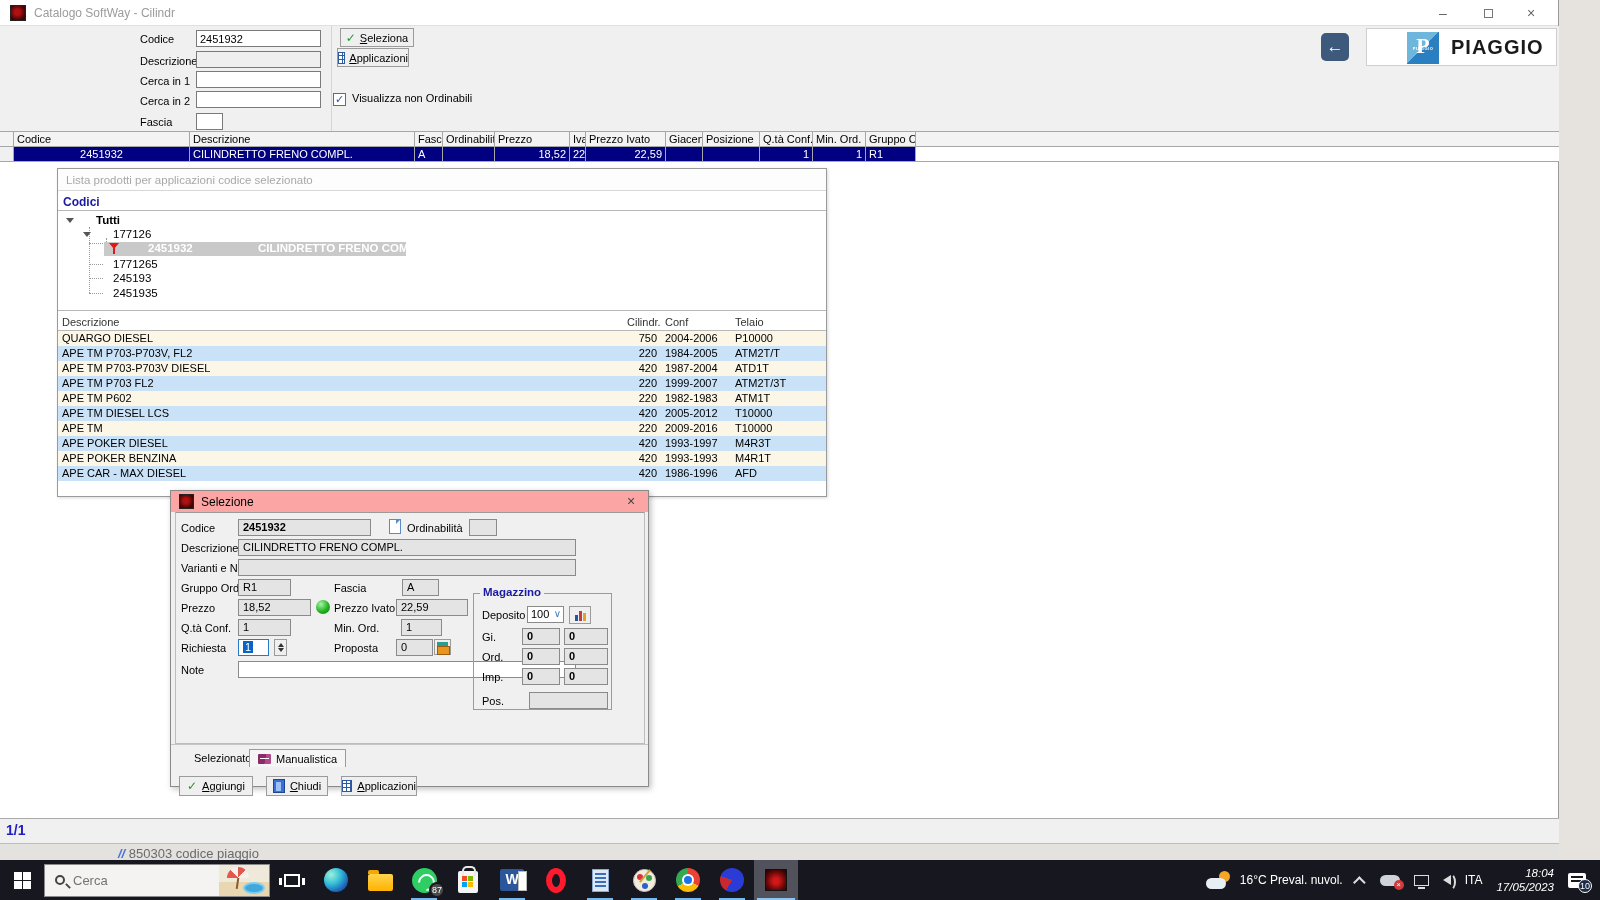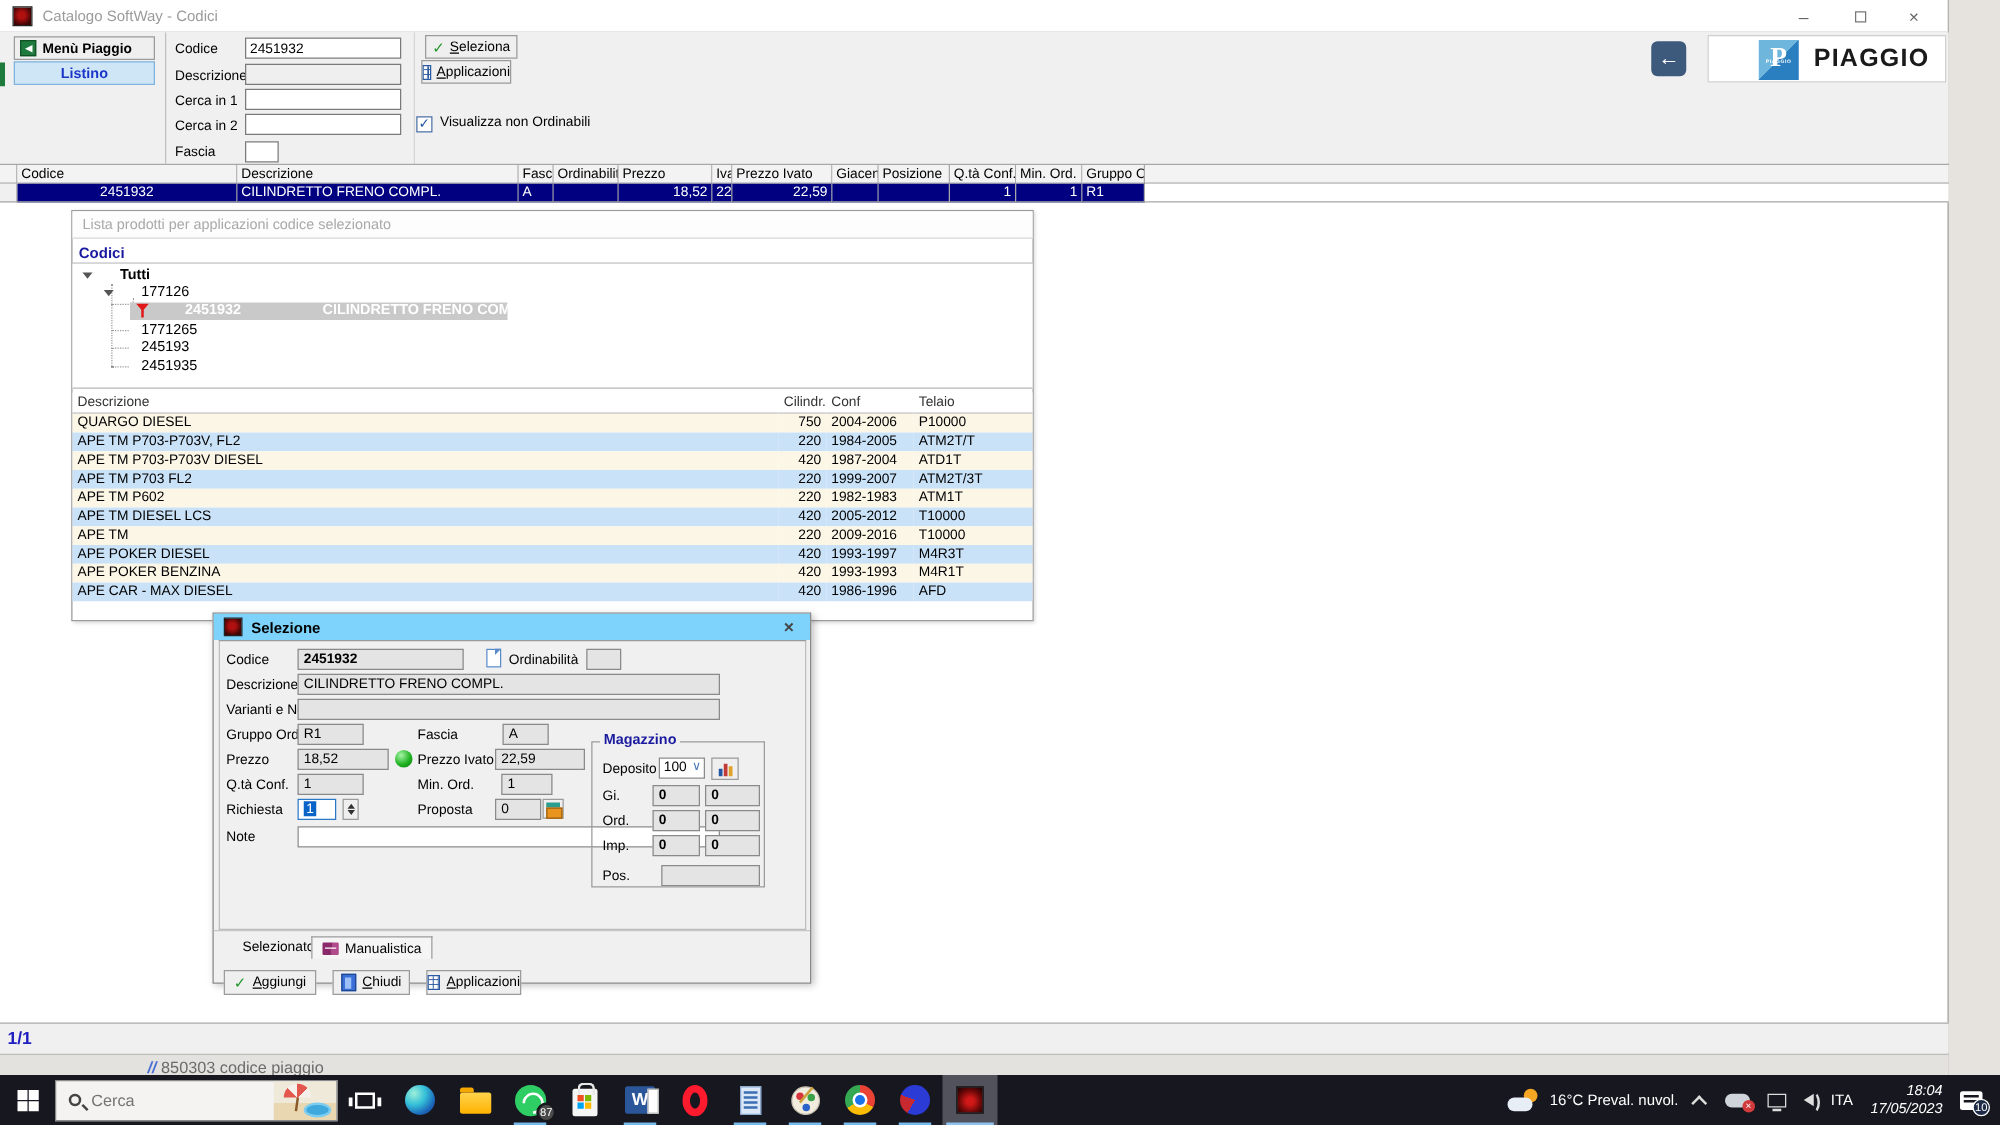--- a/index.html
+++ b/index.html
@@ -70,21 +70,21 @@
   .doth { position:absolute; height:1px; border-top:1px dotted #9a9a9a; }
 
   #appsgrid { position:absolute; left:0; top:145px; width:768px; display:grid; grid-template-columns:565px 38px 70px auto; font-size:11px; }
   #appsgrid > div { height:15px; line-height:14px; padding:0 4px; overflow:hidden; white-space:nowrap; }
   #appsgrid .ah { background:#fff; border-bottom:1px solid #b8b8b8; color:#333; height:17px; line-height:16px; }
   .rowa { background:#fcf6e7; }
   .rowb { background:#c9e2f8; }
 
   
   #dialog { left:170px; top:490px; width:479px; height:297px; background:#f0f0f0; border:1px solid #8a8a8a; box-shadow:2px 2px 6px rgba(0,0,0,.25); font-size:11px; }
-  #dlg-title { position:absolute; left:0; top:0; width:100%; height:21px; background:#7dd3fc;font-weight:bold; }
+  #dlg-title { position:absolute; left:0; top:0; width:100%; height:21px; background:#fca5a5; }
   #dlg-title .appico { position:absolute; left:8px; top:3px; width:15px; height:15px; background:radial-gradient(circle at 45% 45%, #b01010 25%, #3d0404 75%); border:1px solid #222; }
   #dlg-title .t { position:absolute; left:30px; top:4px; font-size:12px; color:#000; }
   #dlg-close { position:absolute; right:8px; top:2px; width:18px; height:18px; text-align:center; font-size:14px; color:#444; line-height:17px; }
   #dlg-body { position:absolute; left:4px; top:21px; width:470px; height:232px; border:1px solid #bdbdbd; border-top-color:#9a9a9a; }
   .dlabel { position:absolute; left:10px; font-size:11px; }
   .dlabel2 { position:absolute; left:163px; font-size:11px; }
   .dfield { position:absolute; height:17px; border:1px solid #8a8a8a; background:#e4e4e4; font-size:11px; padding:1px 4px; line-height:13px; overflow:hidden; }
   .dwhite { background:#fff; }
   .bold { font-weight:bold; }
   .docico { position:absolute; width:12px; height:15px; background:#fff; border:1px solid #5b8bc9; }
@@ -187,35 +187,27 @@
 </style>
 </head>
 <body>
 
 <div id="stage">
 
   <div id="mainwin" class="abs">
 
     <div id="titlebar" class="abs">
       <span class="appico"></span>
-      <span class="ttl">Catalogo SoftWay - Codici</span>
+      <span class="ttl">Catalogo SoftWay - Cilindr</span>
       <span class="winctl" style="right:100px;">–</span>
       <span class="winctl" style="right:55px;"><span class="maxbox"></span></span>
       <span class="winctl" style="right:12px;">×</span>
     </div>
 
     <div id="topstrip" class="abs">
-      <div id="leftpanel" class="abs">
-        <div id="menubtn" class="btn">
-          <span class="green-back"></span>
-          <span>Menù Piaggio</span>
-        </div>
-        <div id="greenbar"></div>
-        <div id="listinotab">Listino</div>
-      </div>
       <div id="vdiv1"></div>
 
       <span class="flabel" style="top:7px;">Codice</span>
       <input class="finput" style="top: 4px; width: 125px;" value="2451932">
       <span class="flabel" style="top:29px;">Descrizione</span>
       <input class="finput fgray" style="top: 25px; width: 125px;" value="">
       <span class="flabel" style="top:49px;">Cerca in 1</span>
       <input class="finput" style="top: 45px; width: 125px;" value="">
       <span class="flabel" style="top:69px;">Cerca in 2</span>
       <input class="finput" style="top: 65px; width: 125px;" value="">

